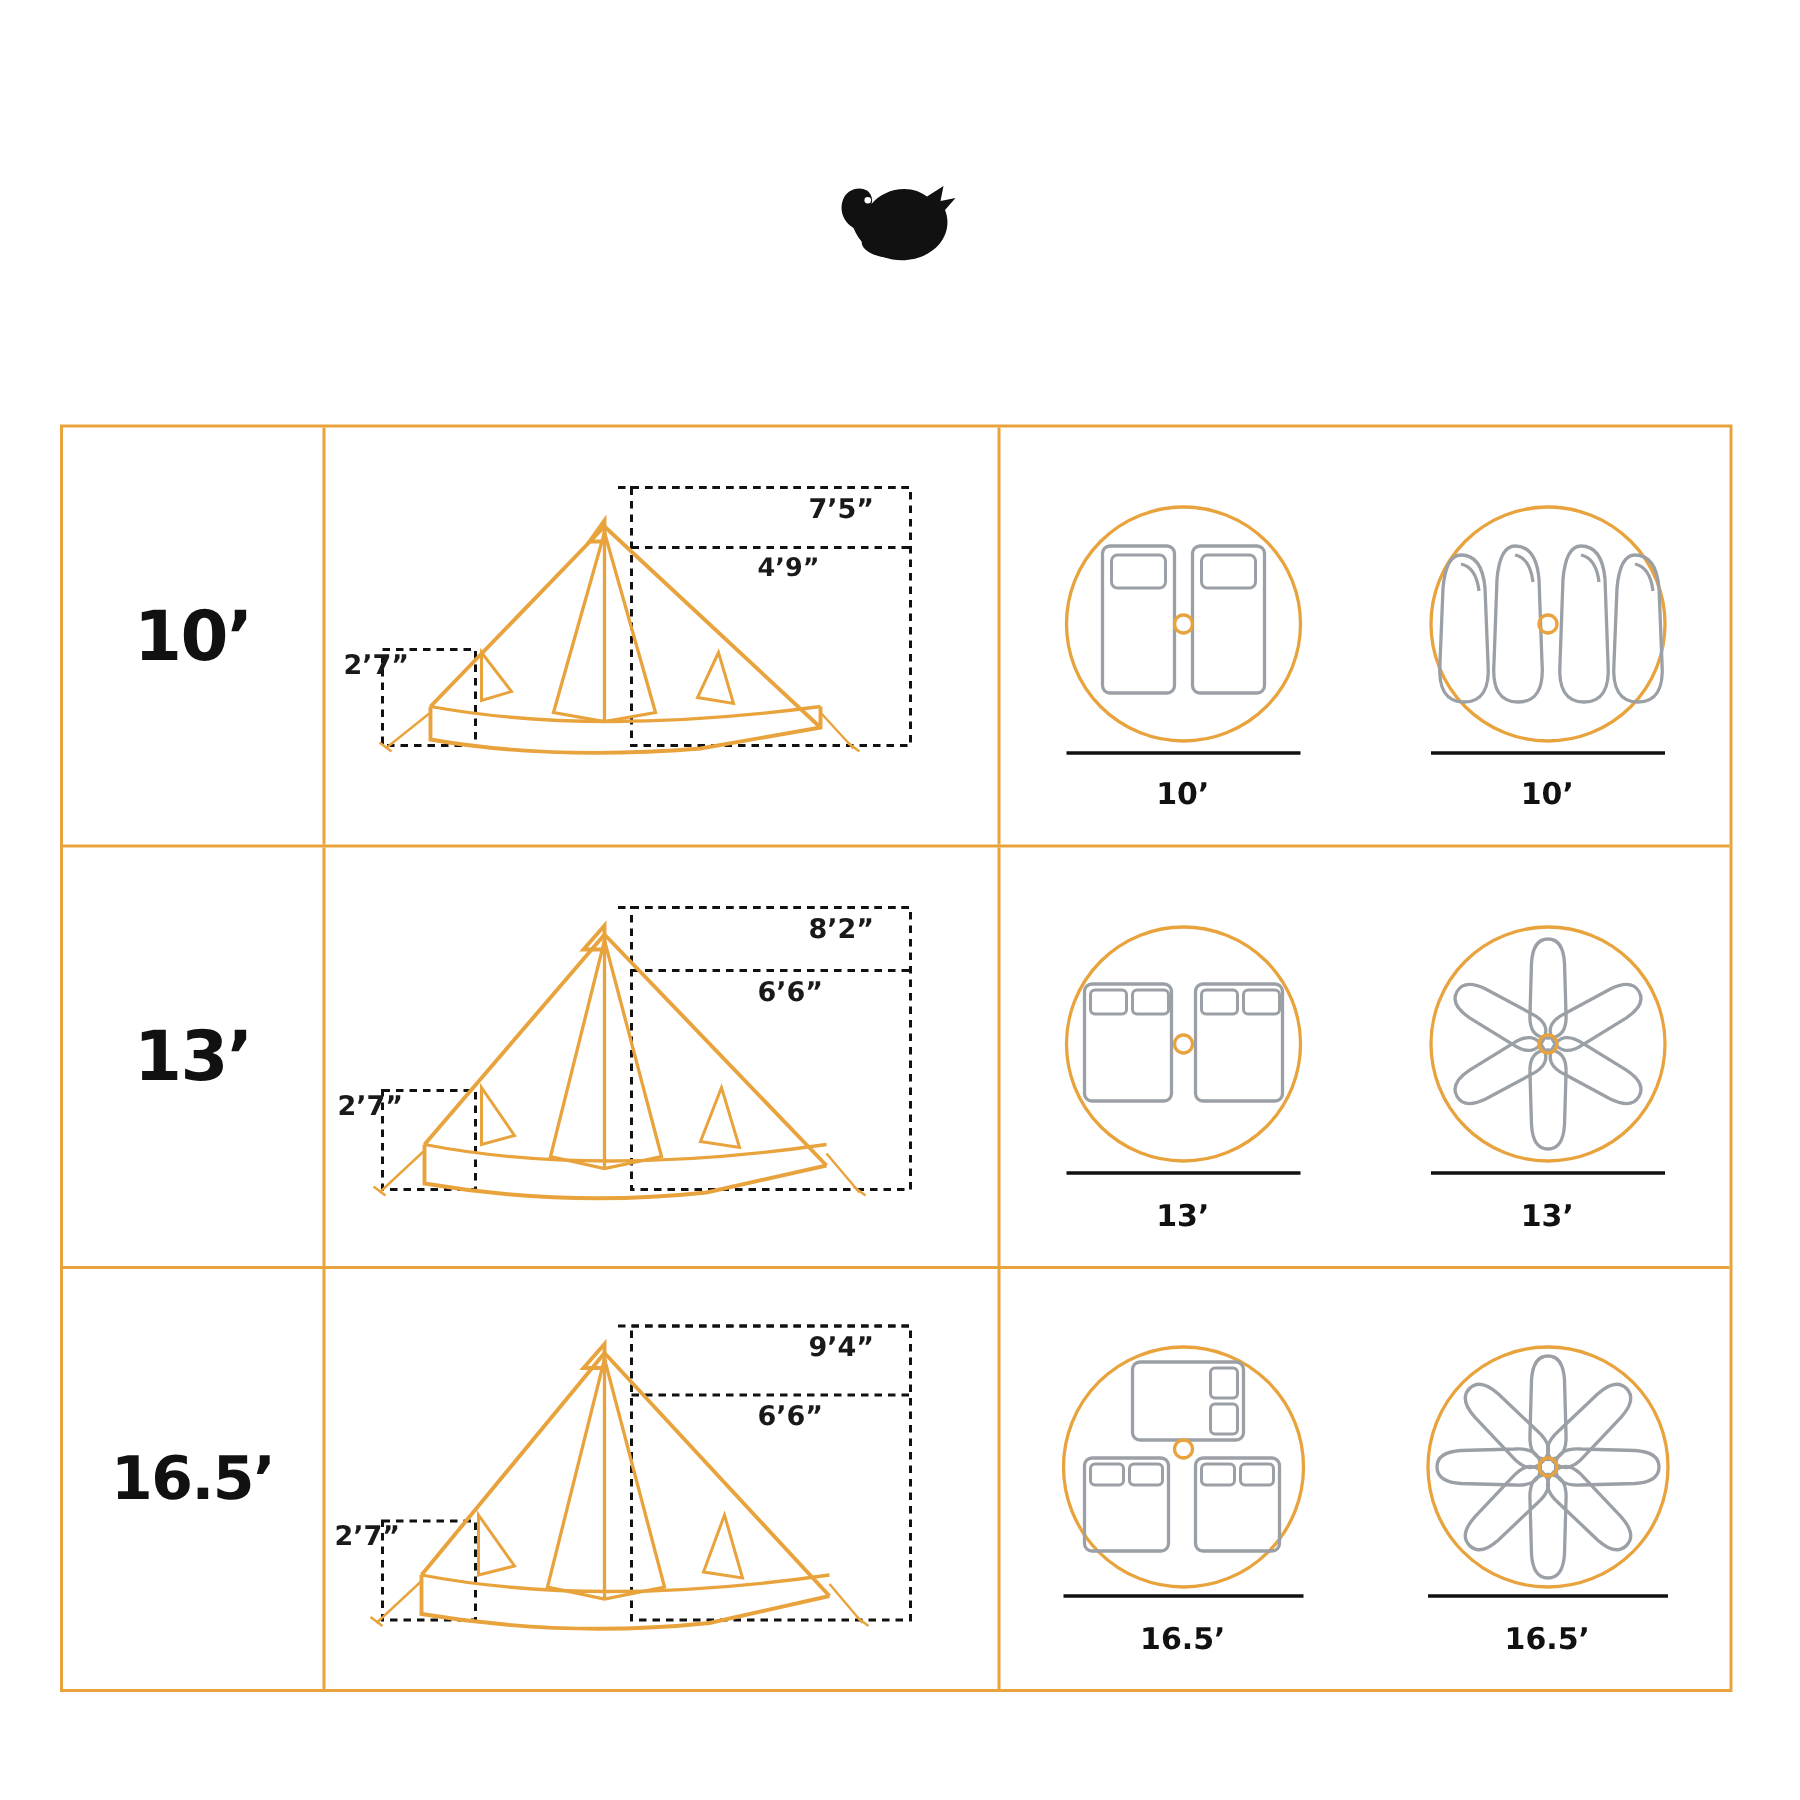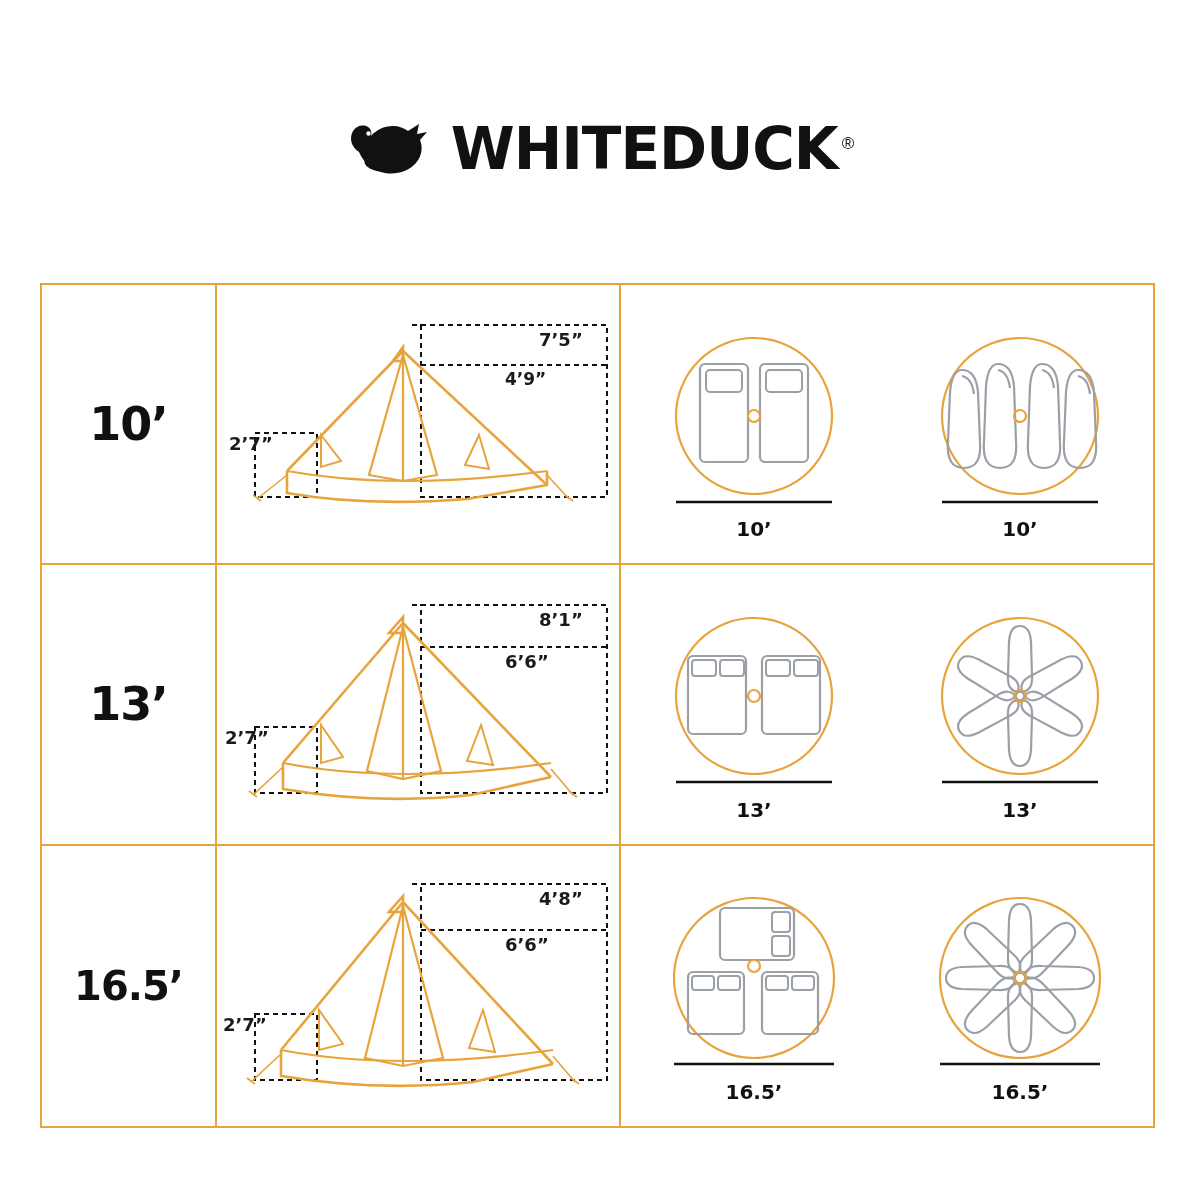--- a/index.html
+++ b/index.html
@@ -79,21 +79,21 @@
   .size-label {
     font-size: 46px;
     font-weight: 800;
     color: #111111;
     font-family: "DejaVu Sans", sans-serif;
     letter-spacing: -1px;
   }
   .size-label.small { font-size: 40px; }
 
   .cell-elev {
-    width: 404px;
+    width: 450px;
     border-right: 2px solid #E8A33D;
     box-sizing: border-box;
     position: relative;
     text-align: right;
   }
   .cell-plan {
     flex: 1;
     display: flex;
     box-sizing: border-box;
   }
@@ -121,23 +121,20 @@
 </style>
 </head>
 <body>
 
 <div class="brand">
   <svg class="brand-logo" viewBox="0 0 86 70">
     <path d="M12 38 C4 33 2 24 6 17 C9 12 16 10 21 13 C24 15 25 19 24 22 C29 16 37 12 46 12 C52 12 57 14 61 17 L72 10 L70 20 L80 18 L73 26 C76 33 75 42 69 49 C62 57 50 61 38 59 C27 57 17 50 12 38 Z" fill="#111111"></path>
     <path d="M22 41 C30 49 42 53 54 51 C47 58 34 60 24 55 C18 52 14 47 22 41 Z" fill="#111111"></path>
     <circle cx="21.5" cy="19.5" r="2.2" fill="#ffffff"></circle>
   </svg>
-  <div class="brand-text">
-    <span>WHITEDUCK</span><span class="brand-reg">®</span>
-  </div>
 </div>
 
 <div class="table">
 
   <div class="row">
 
     <div class="cell-size">
       <div class="size-label">10’</div>
     </div>
 
@@ -225,21 +222,21 @@
         <path d="M66 198 Q180 220 334 198" fill="none" stroke="#E8A33D" stroke-width="2.2"></path>
         <path d="M186 62 L150 206 L186 214 L224 206 Z" fill="none" stroke="#E8A33D" stroke-width="2.2"></path>
         <path d="M186 62 L186 214" fill="none" stroke="#E8A33D" stroke-width="2.2"></path>
         <path d="M104 160 L126 192 L104 198 Z" fill="none" stroke="#E8A33D" stroke-width="2"></path>
         <path d="M264 160 L250 196 L276 200 Z" fill="none" stroke="#E8A33D" stroke-width="2"></path>
         <line x1="66" y1="202" x2="36" y2="230" stroke="#E8A33D" stroke-width="1.6"></line>
         <line x1="334" y1="204" x2="356" y2="230" stroke="#E8A33D" stroke-width="1.6"></line>
         <line x1="32" y1="226" x2="40" y2="232" stroke="#E8A33D" stroke-width="1.6"></line>
         <line x1="352" y1="226" x2="360" y2="232" stroke="#E8A33D" stroke-width="1.6"></line>
       </svg>
-      <div style="position:absolute;left:322px;top:44px;font-size:18px;font-weight:700;font-family:'DejaVu Sans',sans-serif;">8’1”</div>
+      <div style="position:absolute;left:322px;top:44px;font-size:18px;font-weight:700;font-family:'DejaVu Sans',sans-serif;">8’2”</div>
       <div style="position:absolute;left:288px;top:86px;font-size:18px;font-weight:700;font-family:'DejaVu Sans',sans-serif;">6’6”</div>
       <div style="position:absolute;left:8px;top:162px;font-size:18px;font-weight:700;font-family:'DejaVu Sans',sans-serif;">2’7”</div>
     </div>
 
     <div class="cell-plan">
       <div class="plan-half">
         <svg class="plan-svg" width="220" height="200" viewBox="0 0 220 200">
           <circle cx="110" cy="92" r="78" fill="none" stroke="#E8A33D" stroke-width="2.2"></circle>
           <line x1="32" y1="178" x2="188" y2="178" stroke="#111" stroke-width="2.4"></line>
           <rect x="44" y="52" width="58" height="78" rx="5" fill="none" stroke="#9AA0A6" stroke-width="2.2"></rect>
@@ -302,21 +299,21 @@
         <path d="M64 204 Q180 226 336 204" fill="none" stroke="#E8A33D" stroke-width="2.2"></path>
         <path d="M186 60 L148 212 L186 220 L226 212 Z" fill="none" stroke="#E8A33D" stroke-width="2.2"></path>
         <path d="M186 60 L186 220" fill="none" stroke="#E8A33D" stroke-width="2.2"></path>
         <path d="M102 164 L126 198 L102 204 Z" fill="none" stroke="#E8A33D" stroke-width="2"></path>
         <path d="M266 164 L252 202 L278 206 Z" fill="none" stroke="#E8A33D" stroke-width="2"></path>
         <line x1="64" y1="208" x2="34" y2="236" stroke="#E8A33D" stroke-width="1.6"></line>
         <line x1="336" y1="210" x2="358" y2="236" stroke="#E8A33D" stroke-width="1.6"></line>
         <line x1="30" y1="232" x2="38" y2="238" stroke="#E8A33D" stroke-width="1.6"></line>
         <line x1="354" y1="232" x2="362" y2="238" stroke="#E8A33D" stroke-width="1.6"></line>
       </svg>
-      <div style="position:absolute;left:322px;top:42px;font-size:18px;font-weight:700;font-family:'DejaVu Sans',sans-serif;">4’8”</div>
+      <div style="position:absolute;left:322px;top:42px;font-size:18px;font-weight:700;font-family:'DejaVu Sans',sans-serif;">9’4”</div>
       <div style="position:absolute;left:288px;top:88px;font-size:18px;font-weight:700;font-family:'DejaVu Sans',sans-serif;">6’6”</div>
       <div style="position:absolute;left:6px;top:168px;font-size:18px;font-weight:700;font-family:'DejaVu Sans',sans-serif;">2’7”</div>
     </div>
 
     <div class="cell-plan">
       <div class="plan-half">
         <svg class="plan-svg" width="220" height="200" viewBox="0 0 220 200">
           <circle cx="110" cy="92" r="80" fill="none" stroke="#E8A33D" stroke-width="2.2"></circle>
           <line x1="30" y1="178" x2="190" y2="178" stroke="#111" stroke-width="2.4"></line>
           <rect x="76" y="22" width="74" height="52" rx="5" fill="none" stroke="#9AA0A6" stroke-width="2.2"></rect>

